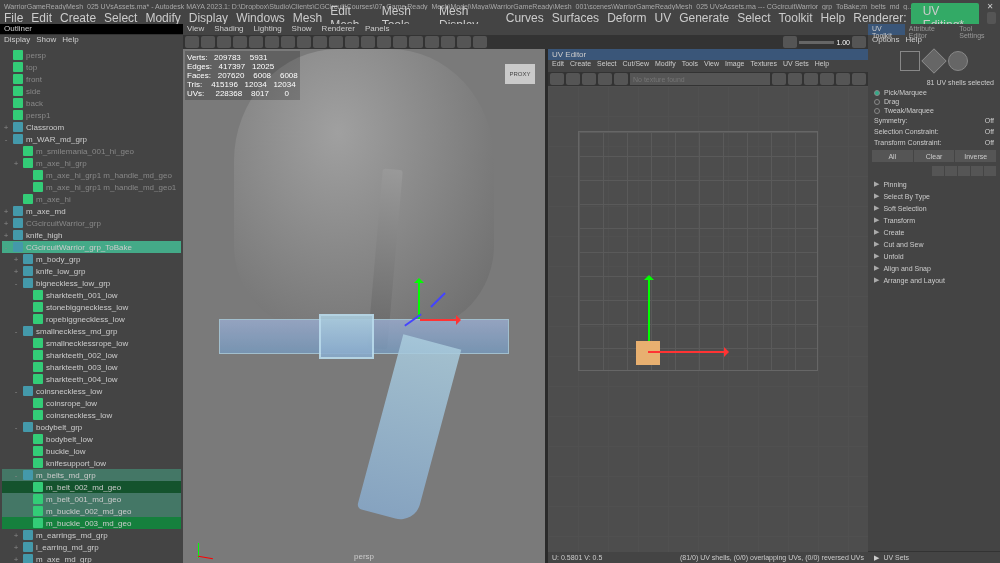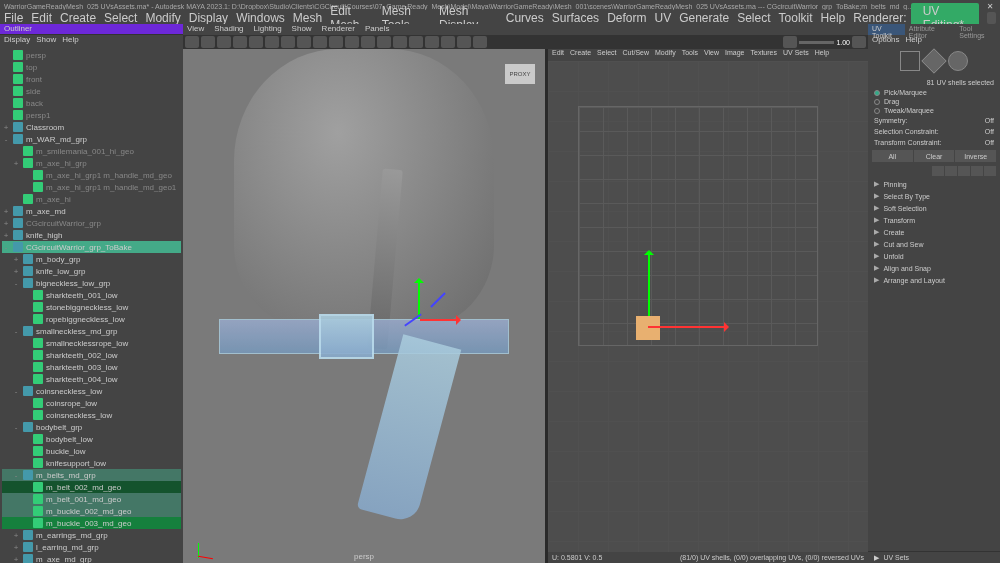--- a/index.html
+++ b/index.html
@@ -11,21 +11,21 @@
 .win-btn { width: 12px; height: 10px; display: flex; align-items: center; justify-content: center; font-size: 8px; }
 
 .menubar { height: 12px; background: #444; display: flex; align-items: center; padding: 0 4px; gap: 8px; }
 .menubar span { font-size: 12px; }
 .workspace-sel { margin-left: auto; display: flex; align-items: center; gap: 4px; }
 .workspace-badge { background: #3a6; padding: 1px 12px; border-radius: 2px; font-size: 7px; }
 
 .main-area { display: flex; height: 539px; }
 
 .left-col { width: 183px; background: #444; display: flex; flex-direction: column; }
-.outliner-header { height: 11px; background: #6d28d9; padding: 0 4px; font-size: 8px; border-bottom: 1px solid #333; }
+.outliner-header { height: 11px; background: #000000; padding: 0 4px; font-size: 8px; border-bottom: 1px solid #333; }
 .outliner-menu { height: 12px; background: #444; padding: 0 4px; display: flex; gap: 6px; font-size: 8px; }
 .outliner-tree { flex: 1; overflow: hidden; background: #444; padding: 2px; }
 .tree-item { display: flex; align-items: center; gap: 3px; padding: 1px 0; font-size: 8px; }
 .tree-item .collapse { width: 8px; text-align: center; color: #888; }
 .tree-item .ticon { width: 10px; height: 10px; background: #49a; border-radius: 1px; }
 .tree-item .ticon.mesh { background: #3c7; }
 .tree-item .ticon.grp { background: #49a; }
 .tree-item.hl { background: #4a8; }
 .tree-item.sub1 { padding-left: 10px; }
 .tree-item.sub2 { padding-left: 20px; }
@@ -410,42 +410,64 @@
           <div class="belt-area">
             <div class="belt-strap"></div>
             <div class="belt-buckle"></div>
             <div class="belt-tail"></div>
           </div>
           <div class="manip-y"></div>
           <div class="manip-x"></div>
           <div class="manip-z"></div>
           <div class="manip-z2"></div>
         </div>
+        <div class="hud" id="hud">
+            <div class="hud-row">Verts:   209783    5931</div>
+            <div class="hud-row">Edges:   417397   12025</div>
+            <div class="hud-row">Faces:   207620    6008    6008</div>
+            <div class="hud-row">Tris:    415196   12034   12034</div>
+            <div class="hud-row">UVs:     228368    8017       0</div>
+          </div>
         <div class="proxy-badge">PROXY</div>
         <div class="axis-gizmo">
             <div class="gy"></div>
             <div class="gx"></div>
           </div>
         <div class="persp-label">persp</div>
       </div>
 
       <div class="vp-right">
+        <div class="uv-header">UV Editor</div>
         <div class="uv-menu" id="uv-menu">
             <span>Edit</span>
             <span>Create</span>
             <span>Select</span>
             <span>Cut/Sew</span>
             <span>Modify</span>
             <span>Tools</span>
             <span>View</span>
             <span>Image</span>
             <span>Textures</span>
             <span>UV Sets</span>
             <span>Help</span>
           </div>
+        <div class="uv-toolbar">
+          <span class="tbtn"></span>
+          <span class="tbtn"></span>
+          <span class="tbtn"></span>
+          <span class="tbtn"></span>
+          <span class="tbtn"></span>
+          <input placeholder="No texture found" style="">
+          <span class="tbtn"></span>
+          <span class="tbtn"></span>
+          <span class="tbtn"></span>
+          <span class="tbtn"></span>
+          <span class="tbtn"></span>
+          <span class="tbtn"></span>
+        </div>
         <div class="uv-canvas">
           <div class="uv-grid-outer"></div>
           <div class="uv-grid-major"></div>
           <div class="uv-shell"></div>
           <div class="uv-manip-y"></div>
           <div class="uv-manip-x"></div>
         </div>
         <div class="uv-status">
           <span>U: 0.5801 V: 0.5</span>
           <span class="mid">(81/0) UV shells, (0/0) overlapping UVs, (0/0) reversed UVs</span>

